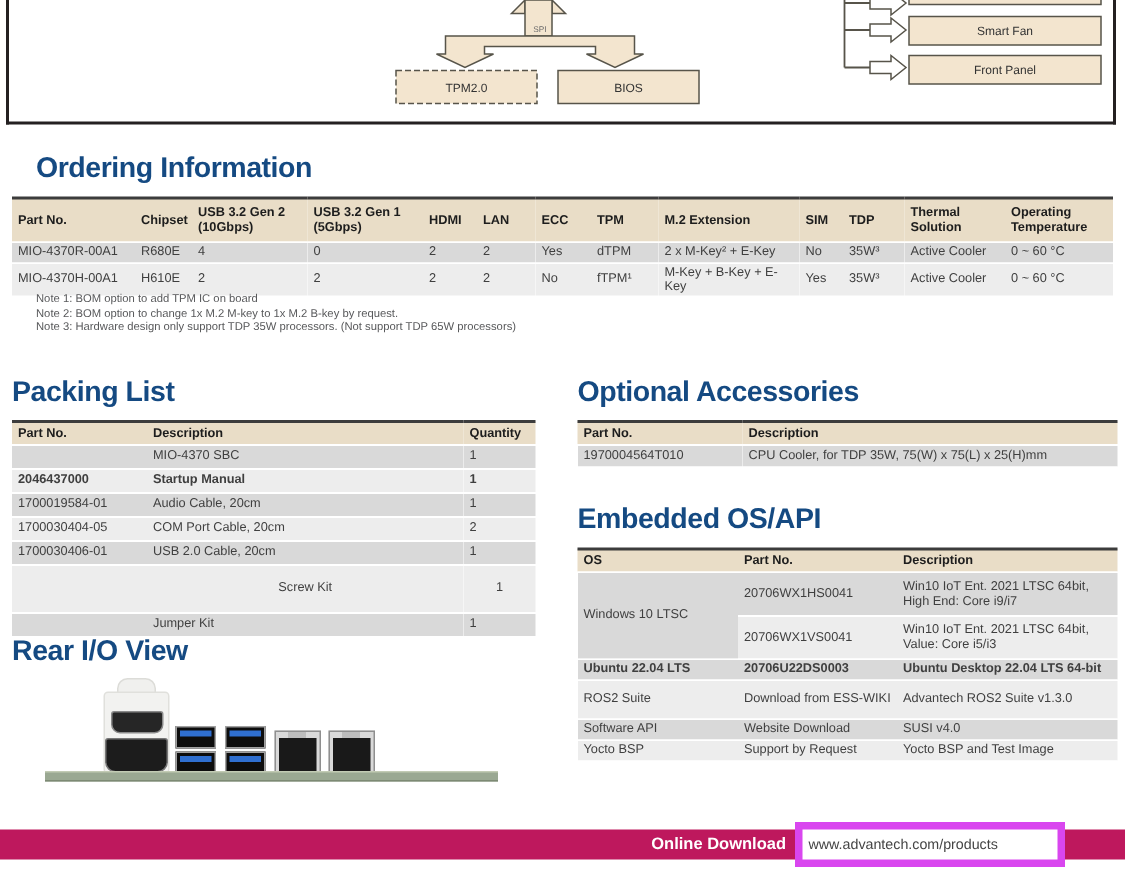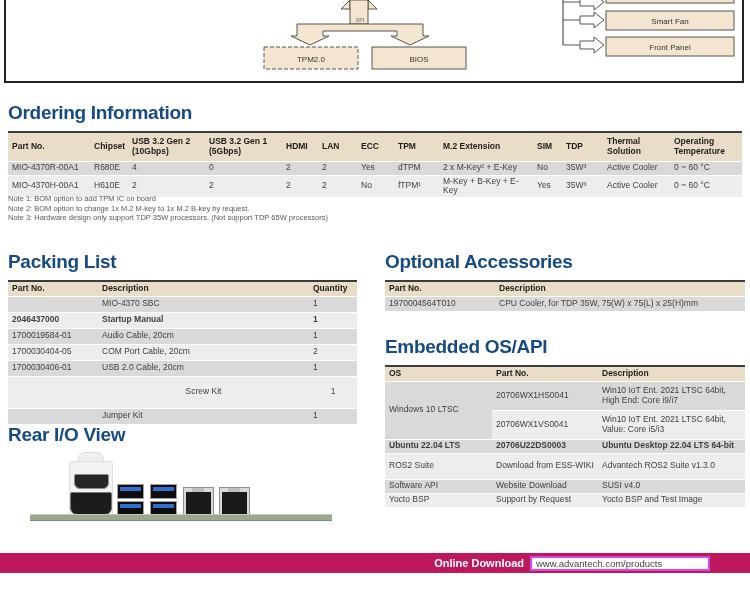--- a/index.html
+++ b/index.html
@@ -25,42 +25,42 @@
     font-size:8.5px;font-weight:bold;text-align:left;padding:2px 4px;
     vertical-align:middle;line-height:1.15;color:#1d1d1d;
   }
   table.dt td{
     font-size:8.5px;padding:1px 4px;vertical-align:middle;line-height:1.15;
     border-bottom:1px solid #fff;color:#3f3f3f;overflow:hidden;
   }
   .rowA{background:#d9d9d9;}
   .rowB{background:#ededed;}
   .notes{position:absolute;font-size:7.5px;color:#58595b;line-height:1.27;}
-  .notes div{white-space:nowrap;}
+  .notes div{white-space:nowrap;margin-left:16px;}
   
   .rear-photo{position:absolute;left:8px;top:448px;width:350px;height:80px;}
   .pcb-strip{position:absolute;left:22px;top:66px;width:302px;height:5px;background:#9aa892;border-top:1px solid #c2cbb4;border-bottom:1px solid #7d8a74;}
   .bracket-tab{position:absolute;left:70px;top:4px;width:24px;height:16px;background:#f0f0ee;border:1px solid #dcdcd8;border-radius:7px 7px 0 0;}
   .bracket{position:absolute;left:61px;top:13px;width:42px;height:53px;background:#f2f2f0;border:1px solid #e0e0dc;border-radius:3px;}
   .hdmi-top{position:absolute;left:66px;top:26px;width:33px;height:13px;background:#262626;border:1px solid #8a8a8a;border-radius:2px 2px 6px 6px;}
   .hdmi-bottom{position:absolute;left:62px;top:44px;width:40px;height:21px;background:#1c1c1c;border:1px solid #777;border-radius:2px 2px 7px 7px;}
   .usb-stack{position:absolute;top:36px;width:27px;}
   .usb-port{height:13px;background:#0d0d0d;border:1px solid #a0a0a0;margin-bottom:2px;}
   .usb-tongue{height:4px;margin:2px 2px 0 2px;background:#2f6fd0;}
   .rj45{position:absolute;top:39px;width:29px;height:27px;background:#d9d9d9;border:1px solid #8f8f8f;}
   .rj45-body{position:absolute;left:2px;top:4px;right:2px;bottom:1px;background:#191919;}
   .rj45-tab{position:absolute;left:8px;top:0;width:12px;height:4px;background:#bdbdbd;}
   
   .footer-bar{
     position:absolute;left:0;top:553px;width:750px;height:20px;background:#be185d;
     display:flex;align-items:center;justify-content:flex-end;padding-right:40px;box-sizing:border-box;
   }
   .footer-label{color:#fff;font-size:11px;font-weight:bold;margin-right:6px;white-space:nowrap;}
   .footer-url{
-    width:180px;height:15px;background:#fff;border:2px solid #d946ef;display:flex;align-items:center;
+    width:180px;height:30px;background:#fff;border:5px solid #d946ef;display:flex;align-items:center;
     font-size:9.5px;color:#444;padding-left:4px;box-sizing:border-box;white-space:nowrap;overflow:hidden;
   }
 </style>
 </head>
 <body>
 
 <div class="diagram">
   <svg width="736" height="80" viewBox="0 0 736 80">
 
     <polygon points="335,9 344,0 344,9" fill="#f3e5cf" stroke="#57544a" stroke-width="1"></polygon>
@@ -82,21 +82,21 @@
     <polygon points="574,41 588,41 588,37 598,45 588,53 588,49 574,49" fill="#ffffff" stroke="#57544a" stroke-width="1"></polygon>
 
     <rect x="600" y="-14" width="128" height="17" fill="#f3e5cf" stroke="#57544a" stroke-width="1"></rect>
     <rect x="600" y="11" width="128" height="19" fill="#f3e5cf" stroke="#57544a" stroke-width="1"></rect>
     <text x="664" y="23.5" font-size="8" text-anchor="middle" fill="#333">Smart Fan</text>
     <rect x="600" y="37" width="128" height="19" fill="#f3e5cf" stroke="#57544a" stroke-width="1"></rect>
     <text x="664" y="49.5" font-size="8" text-anchor="middle" fill="#333">Front Panel</text>
   </svg>
 </div>
 
-<h2 class="sec-title" style="left:8px;top:102px;">Ordering Information</h2>
+<h2 class="sec-title" style="left:24px;top:102px;">Ordering Information</h2>
 
 <table class="dt" style="left:8px;top:131px;width:734px;">
   <colgroup>
     <col style="width:82px">
       <col style="width:38px">
       <col style="width:77px">
       <col style="width:77px">
     <col style="width:36px">
       <col style="width:39px">
       <col style="width:37px">

